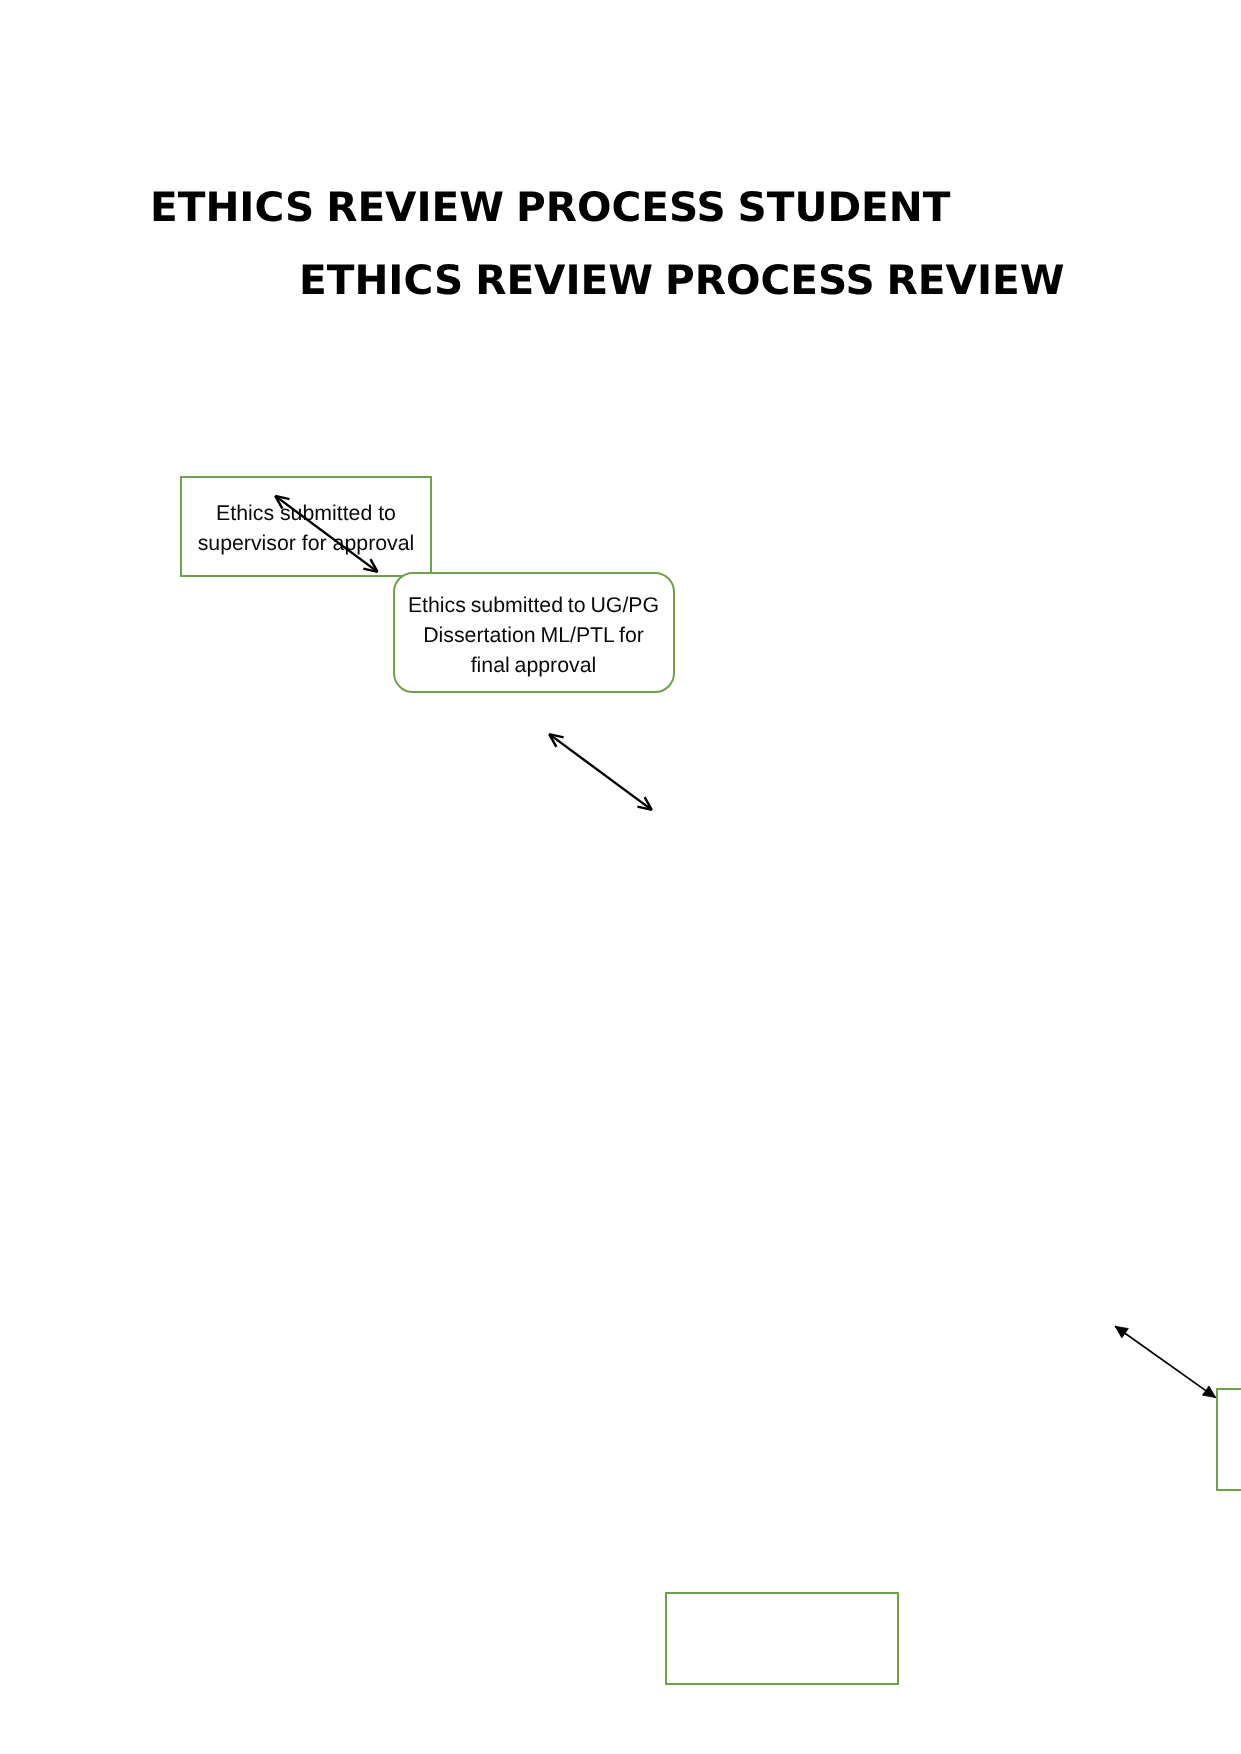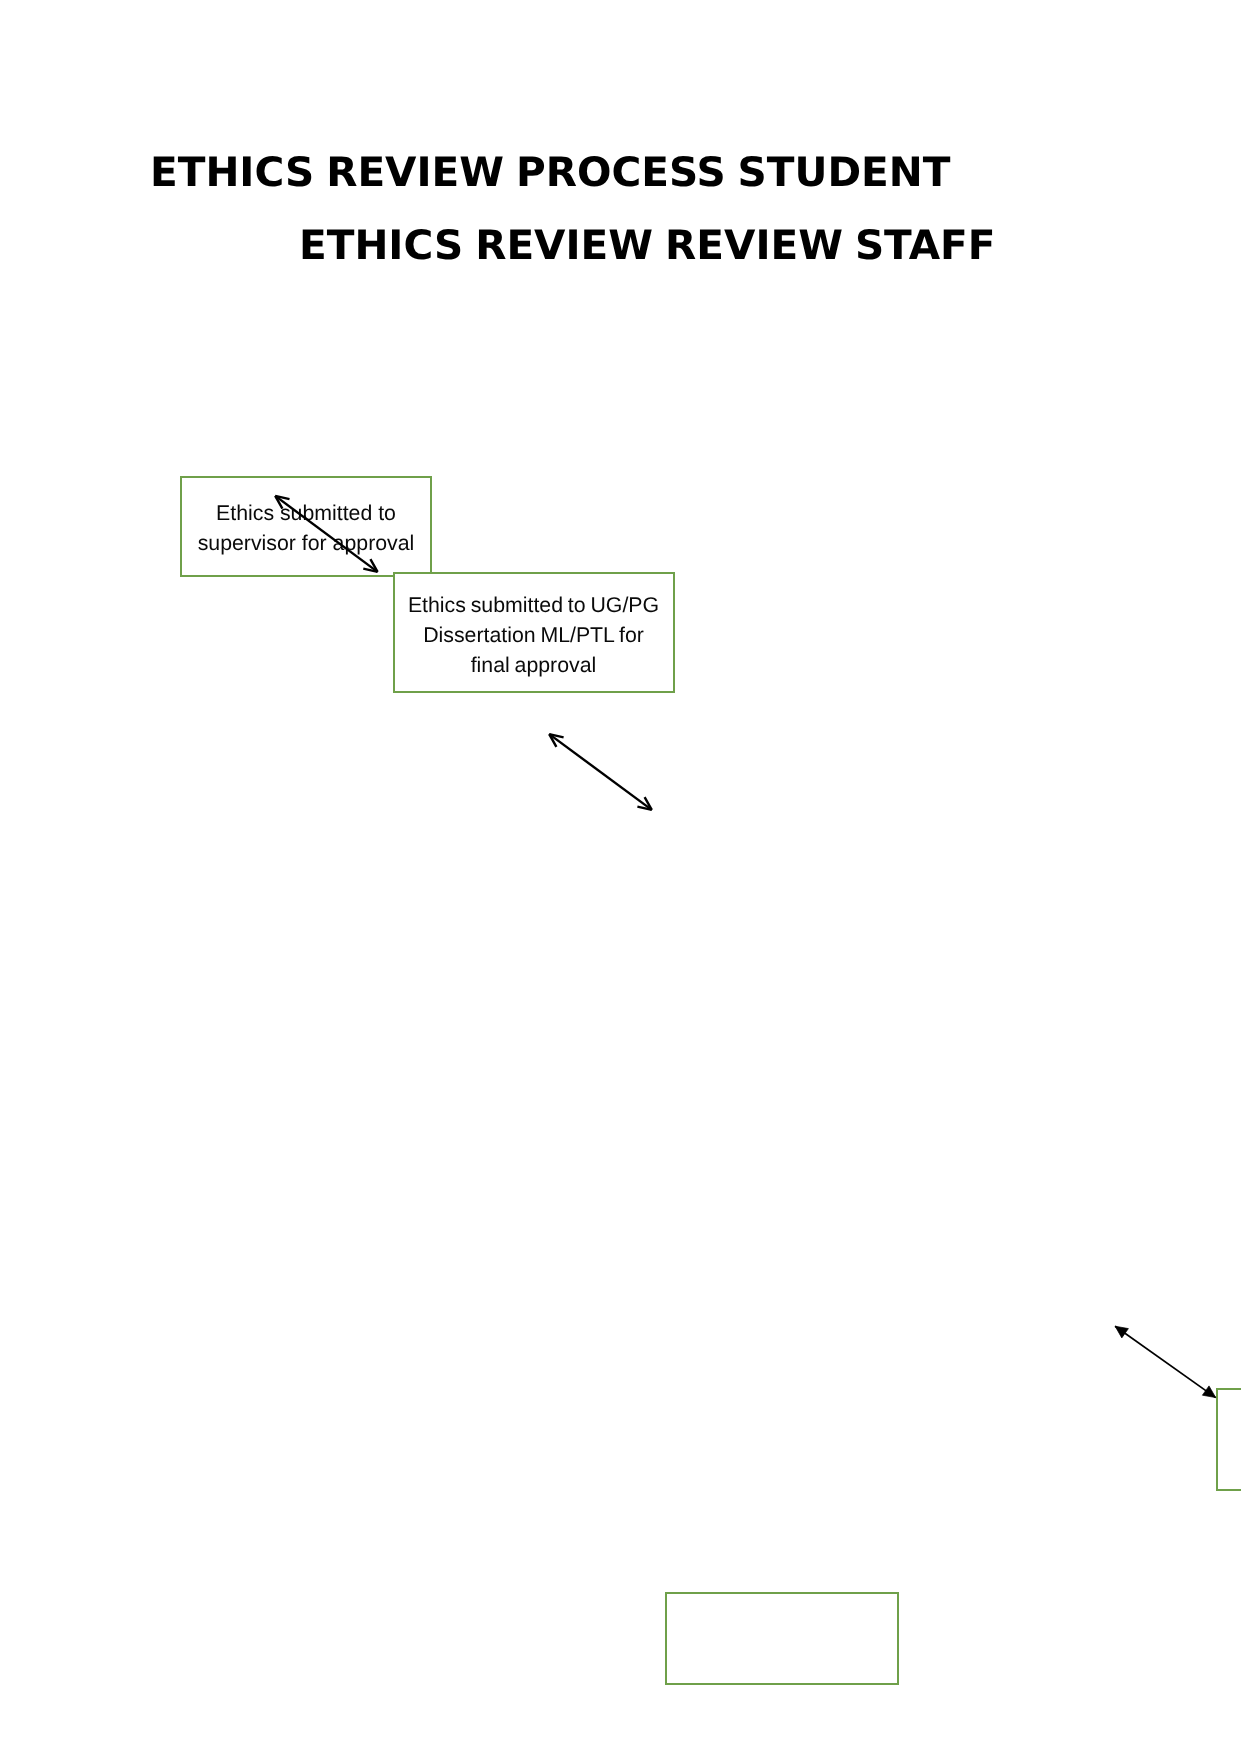--- a/index.html
+++ b/index.html
@@ -5,21 +5,21 @@
 <style>
   html, body { margin:0; padding:0; background:#ffffff; -webkit-font-smoothing:antialiased; }
   * { -webkit-font-smoothing:antialiased; -moz-osx-font-smoothing:grayscale;
       text-rendering:geometricPrecision; }
   body { width:1241px; height:1754px; position:relative; overflow:hidden;
          font-family:"DejaVu Sans", sans-serif; color:#000; }
   #page { position:absolute; left:0; top:0; width:1241px; height:1754px; background:#fff; }
 
   .title-line { position:absolute; font-weight:bold; white-space:nowrap;
                 font-family:"DejaVu Sans", sans-serif; color:#000;
-                font-size:40.6px; line-height:1; letter-spacing:0; word-spacing:-2.2px; }
+                font-size:40.6px; line-height:1; letter-spacing:0; word-spacing:-2.2px;margin-top:35px; }
   #title-1 { left:150px; top:152.4px; }
   #title-2 { left:299px; top:225.4px; }
 
   .flow-box { position:absolute; border:2px solid #6FA04A; background:#fff;
               box-sizing:border-box; text-align:center; }
   .flow-box .btext { position:absolute; left:0; right:0;
                      font-family:"Liberation Sans", sans-serif; font-size:21.3px;
                      line-height:30.2px; color:#0a0a0a; display:block; }
 
   #box-supervisor       { left:180px;  top:476px;  width:252px; height:101px; }
@@ -34,27 +34,27 @@
 
   svg#arrow-layer { position:absolute; left:0; top:0; width:1241px; height:1754px;
                pointer-events:none; overflow:visible; }
 </style>
 </head>
 <body>
 
 <div id="page">
 
   <div class="title-line" id="title-1">ETHICS REVIEW PROCESS STUDENT</div>
-  <div class="title-line" id="title-2">ETHICS REVIEW REVIEW STAFF</div>
+  <div class="title-line" id="title-2">ETHICS REVIEW PROCESS REVIEW</div>
 
   <div class="flow-box" id="box-supervisor" style="left: 180px; top: 476px; width: 252px; height: 101px; border-color: rgb(111, 160, 74); background: rgb(255, 255, 255);">
     <span class="btext" style="color: rgb(10, 10, 10);"><span>Ethics submitted to</span><br><span>supervisor for approval</span></span>
   </div>
 
-  <div class="flow-box" id="box-dissertation" style="left: 393px; top: 572px; width: 282px; height: 121px; border-color: rgb(111, 160, 74); background: rgb(255, 255, 255);">
+  <div class="flow-box" id="box-dissertation" style="left: 393px; top: 572px; width: 282px; height: 121px; border-color: rgb(111, 160, 74); background: rgb(255, 255, 255); border-radius: 20px;">
     <span class="btext" style="color: rgb(10, 10, 10);"><span>Ethics submitted to UG/PG</span><br><span>Dissertation ML/PTL for</span><br><span>final approval</span></span>
   </div>
 
 
   <div class="flow-box" id="box-partial-right" style="left: 1216px; top: 1388px; width: 160px; height: 103px; border-color: rgb(111, 160, 74); background: rgb(255, 255, 255);"></div>
 
   <div class="flow-box" id="box-empty-bottom" style="left: 665px; top: 1592px; width: 234px; height: 93px; border-color: rgb(111, 160, 74); background: rgb(255, 255, 255);"></div>
 
   <svg id="arrow-layer" viewBox="0 0 1241 1754">
     <g id="connector-1">

